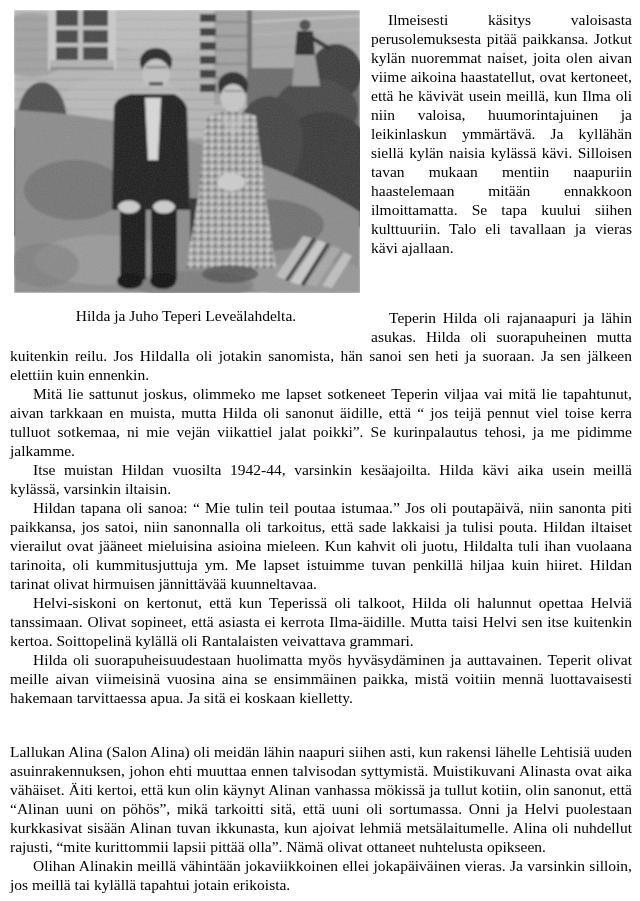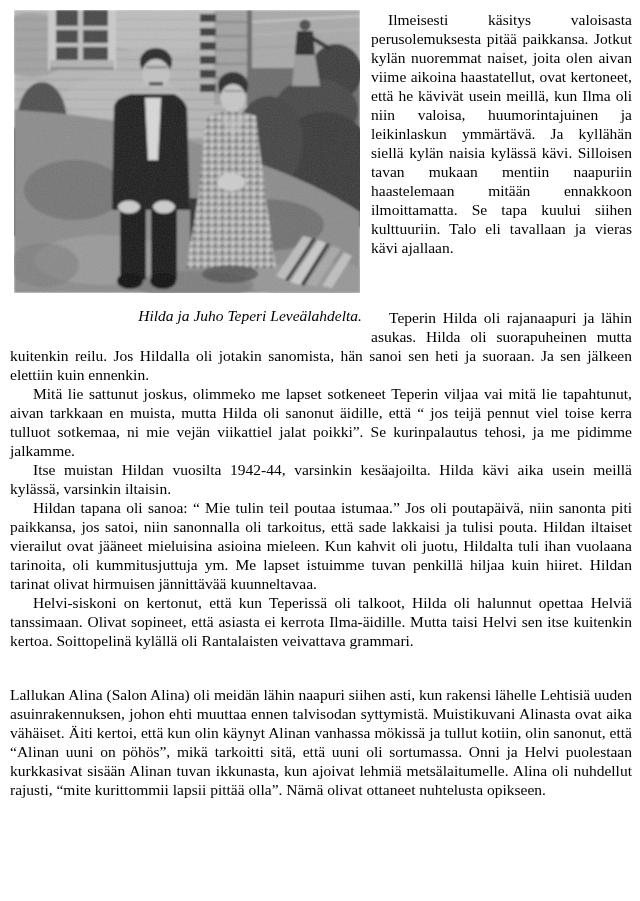--- a/index.html
+++ b/index.html
@@ -12,21 +12,21 @@
     background: #ffffff;
     color: #000000;
     font-family: "Liberation Serif", "DejaVu Serif", serif;
     font-size: 15.5px;
     line-height: 19px;
     text-align: justify;
     overflow: hidden;
   }
   .photo-block { float: left; width: 352px; margin-right: 9px; padding-bottom: 6px; }
   .photo-frame { display: block; margin-left: 4px; width: 346px; height: 283px; }
-  .caption { margin-top: 13px; font-style: italic; text-align: right; white-space: nowrap; }
+  .caption { margin-top: 13px; text-align: center; white-space: nowrap; }
   p { margin: 0; }
   .p-intro   { text-indent: 17px; }
   .p-indent  { text-indent: 23px; font-family: Liberation Serif, serif; }
   .p-teperin { margin-top: 51px; text-indent: 18px; }
   .p-lallukan { margin-top: 35px; }
   b { font-weight: normal; }
 </style>
 </head>
 <body>
 
@@ -176,17 +176,19 @@
   <p class="p-teperin"><b>Teperin Hilda</b><span> oli rajanaapuri ja lähin asukas. Hilda oli suorapuheinen mutta kuitenkin reilu. Jos Hildalla oli jotakin sanomista, hän sanoi sen heti ja suoraan. Ja sen jälkeen elettiin kuin ennenkin.</span></p>
 
   <p class="p-indent">Mitä lie sattunut joskus, olimmeko me lapset sotkeneet Teperin viljaa vai mitä lie tapahtunut, aivan tarkkaan en muista, mutta Hilda oli sanonut äidille, että “ jos teijä pennut viel toise kerra tulluot sotkemaa, ni mie vejän viikattiel jalat poikki”. Se kurinpalautus tehosi, ja me pidimme jalkamme.</p>
 
   <p class="p-indent">Itse muistan Hildan vuosilta 1942-44, varsinkin kesäajoilta. Hilda kävi aika usein meillä kylässä, varsinkin iltaisin.</p>
 
   <p class="p-indent">Hildan tapana oli sanoa: “ Mie tulin teil poutaa istumaa.” Jos oli poutapäivä, niin sanonta piti paikkansa, jos satoi, niin sanonnalla oli tarkoitus, että sade lakkaisi ja tulisi pouta. Hildan iltaiset vierailut ovat jääneet mieluisina asioina mieleen. Kun kahvit oli juotu, Hildalta tuli ihan vuolaana tarinoita, oli kummitusjuttuja ym. Me lapset istuimme tuvan penkillä hiljaa kuin hiiret. Hildan tarinat olivat hirmuisen jännittävää kuunneltavaa.</p>
 
   <p class="p-indent">Helvi-siskoni on kertonut, että kun Teperissä oli talkoot, Hilda oli halunnut opettaa Helviä tanssimaan. Olivat sopineet, että asiasta ei kerrota Ilma-äidille. Mutta taisi Helvi sen itse kuitenkin kertoa. Soittopelinä kylällä oli Rantalaisten veivattava grammari.</p>
 
+  <p class="p-indent">Hilda oli suorapuheisuudestaan huolimatta myös hyväsydäminen ja auttavainen. Teperit olivat meille aivan viimeisinä vuosina aina se ensimmäinen paikka, mistä voitiin mennä luottavaisesti hakemaan tarvittaessa apua. Ja sitä ei koskaan kielletty.</p>
 
   <p class="p-lallukan"><b>Lallukan Alina (Salon Alina)</b><span> oli meidän lähin naapuri siihen asti, kun rakensi lähelle Lehtisiä uuden asuinrakennuksen, johon ehti muuttaa ennen talvisodan syttymistä. Muistikuvani Alinasta ovat aika vähäiset. Äiti kertoi, että kun olin käynyt Alinan vanhassa mökissä ja tullut kotiin, olin sanonut, että “Alinan uuni on pöhös”, mikä tarkoitti sitä, että uuni oli sortumassa. Onni ja Helvi puolestaan kurkkasivat sisään Alinan tuvan ikkunasta, kun ajoivat lehmiä metsälaitumelle. Alina oli nuhdellut rajusti, “mite kurittommii lapsii pittää olla”. Nämä olivat ottaneet nuhtelusta opikseen.</span></p>
 
+  <p class="p-indent">Olihan Alinakin meillä vähintään jokaviikkoinen ellei jokapäiväinen vieras. Ja varsinkin silloin, jos meillä tai kylällä tapahtui jotain erikoista.</p>
 
 </div>
 
 </body></html>

